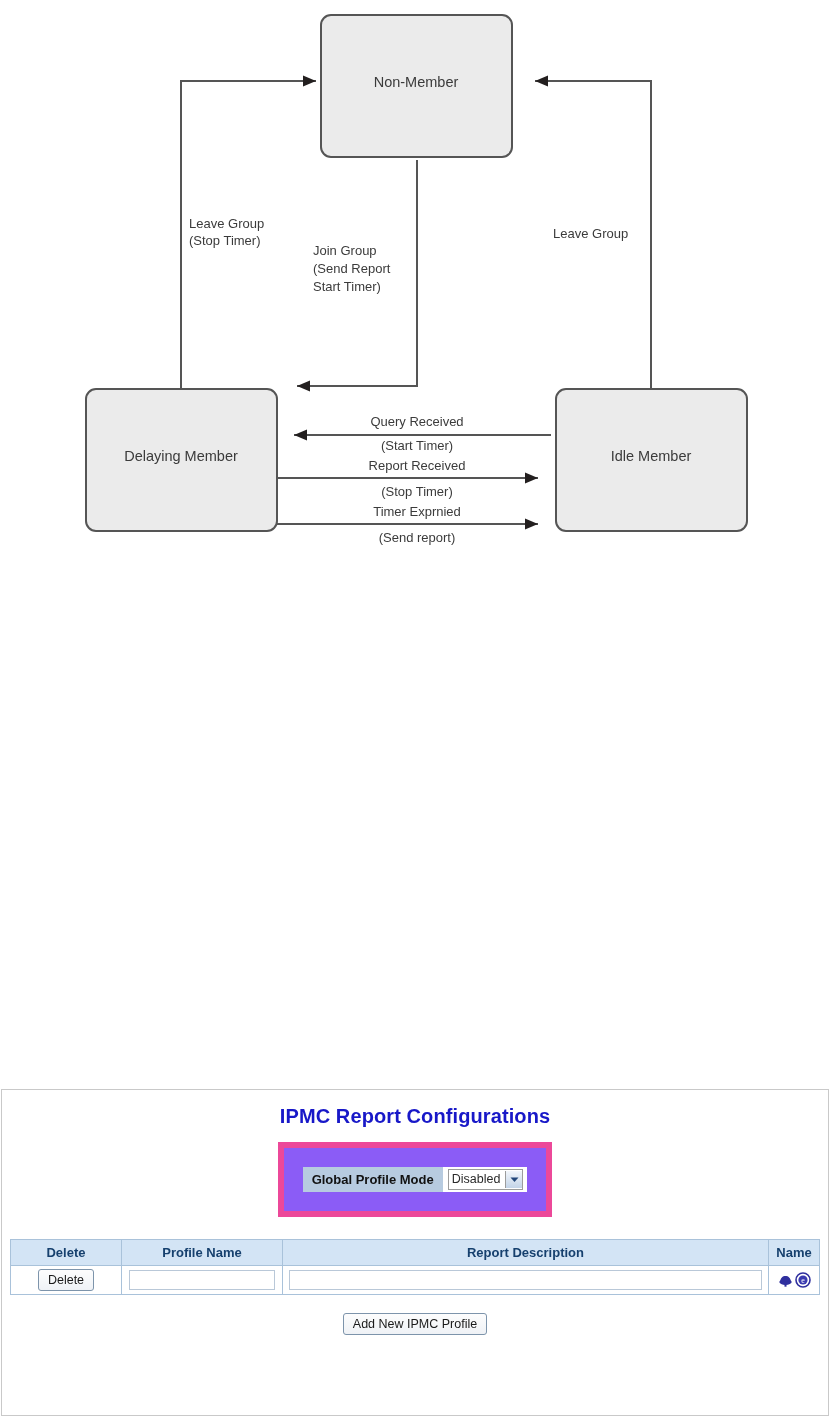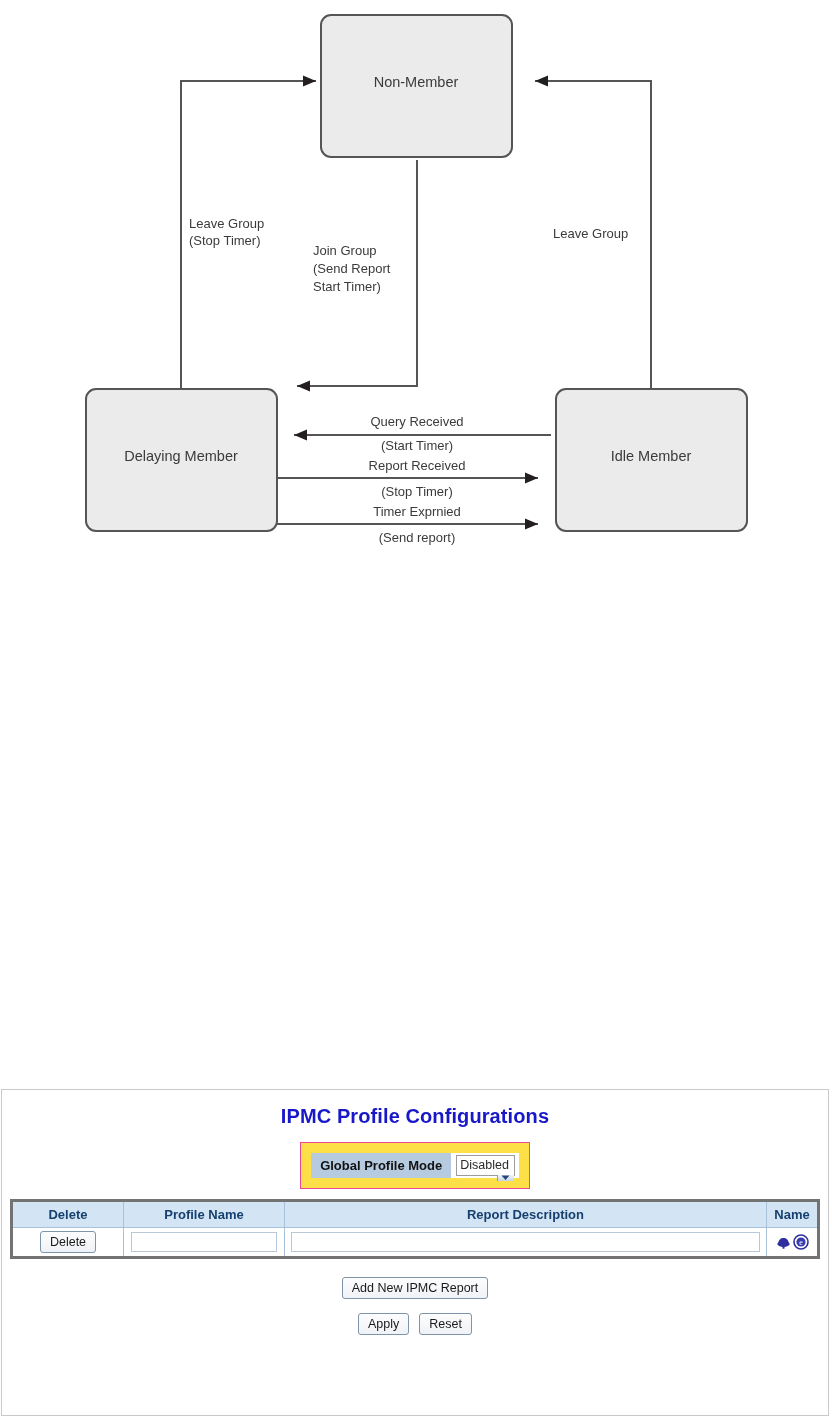--- a/index.html
+++ b/index.html
@@ -60,53 +60,52 @@
   }
 
   .global-mode-wrap {
     display: flex;
     justify-content: center;
     margin-top: 14px;
   }
   .global-mode-table {
     display: flex;
     align-items: stretch;
-    border: 1px solid #ec4899;
-    background: #fde047;
-    padding: 10px;
+    border: 6px solid #ec4899;
+    background: #8b5cf6;
+    padding: 19px;
   }
   .gm-label {
     background: #b7cbe0;
     color: #111111;
     font-size: 13px;
     font-weight: bold;
     padding: 3px 9px 4px 9px;
     white-space: nowrap;
     display: flex;
     align-items: center;
     border-right: 1px solid #ffffff;
   }
   .gm-value {
     background: #ffffff;
     padding: 2px 4px;
     display: flex;
     align-items: center;
   }
   .fake-select {
     display: inline-flex;
-    align-items: flex-end;
+    align-items: center;
     border: 1px solid #9c9c9c;
     background: #ffffff;
     height: 19px;
     padding: 0 0 0 3px;
     font-size: 12.5px;
     color: #2a2a2a;
     font-family: "Liberation Sans", sans-serif;
     cursor: pointer;
-    flex-direction: column;
   }
   .fake-select .sel-text {
     padding-right: 5px;
     line-height: 19px;
     white-space: nowrap;
   }
   .fake-select .sel-arrow {
     width: 16px;
     height: 17px;
     background: linear-gradient(#f2f6fb, #c3d4e8);
@@ -121,24 +120,24 @@
   .section-title {
     text-align: center;
     color: #1a3a6b;
     font-size: 14px;
     font-weight: bold;
     margin-top: 44px;
     font-family: "Liberation Sans", sans-serif;
   }
 
   .profile-table {
-    margin: 10px 8px 0 8px;
+    margin: 22px 8px 0 8px;
     border-collapse: collapse;
     width: calc(100% - 16px);
-    border: 3px solid #737373;
+    border: 1px solid #737373;
     table-layout: fixed;
   }
   .profile-table th {
     background: #d3e4f5;
     color: #16406e;
     font-size: 13px;
     font-weight: bold;
     border: 1px solid #a9c2da;
     padding: 5px 4px;
     text-align: center;
@@ -251,21 +250,21 @@
     <text class="dg-edge-label" x="417" y="438" text-anchor="middle">(Start Timer)</text>
     <text class="dg-edge-label" x="417" y="458" text-anchor="middle">Report Received</text>
     <text class="dg-edge-label" x="417" y="484" text-anchor="middle">(Stop Timer)</text>
     <text class="dg-edge-label" x="417" y="504" text-anchor="middle">Timer Exprnied</text>
     <text class="dg-edge-label" x="417" y="530" text-anchor="middle">(Send report)</text>
   </svg>
 </div>
 
 <div id="ipmc-panel">
 
-  <h1 class="page-title">IPMC Profile Configurations</h1>
+  <h1 class="page-title">IPMC Report Configurations</h1>
 
   <div class="global-mode-wrap">
     <div class="global-mode-table">
       <div class="gm-label">Global Profile Mode</div>
       <div class="gm-value">
         <div class="fake-select">
           <span class="sel-text">Disabled</span>
           <span class="sel-arrow">
             <svg width="9" height="6" viewBox="0 0 9 6" aria-hidden="true">
                 <path d="M0.5 0.5 L4.5 5 L8.5 0.5 Z" fill="#23477a"></path>
@@ -313,21 +312,17 @@
                 <text x="8" y="11.2" text-anchor="middle" font-family="Liberation Serif, serif" font-size="8" fill="#ffffff">e</text>
               </svg>
             </span>
           </div>
         </td>
       </tr>
     </tbody>
   </table>
 
   <div class="btn-row">
-    <button class="btn">Add New IPMC Report</button>
+    <button class="btn">Add New IPMC Profile</button>
   </div>
 
-  <div class="btn-row apply-row">
-    <button class="btn">Apply</button>
-    <button class="btn">Reset</button>
-  </div>
 
 </div>
 
 </body></html>

